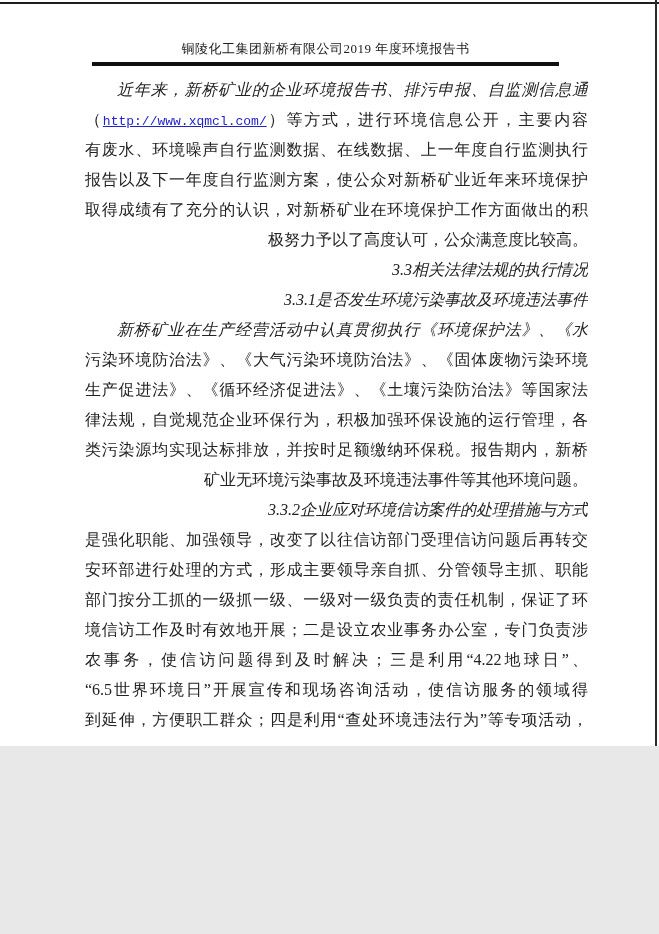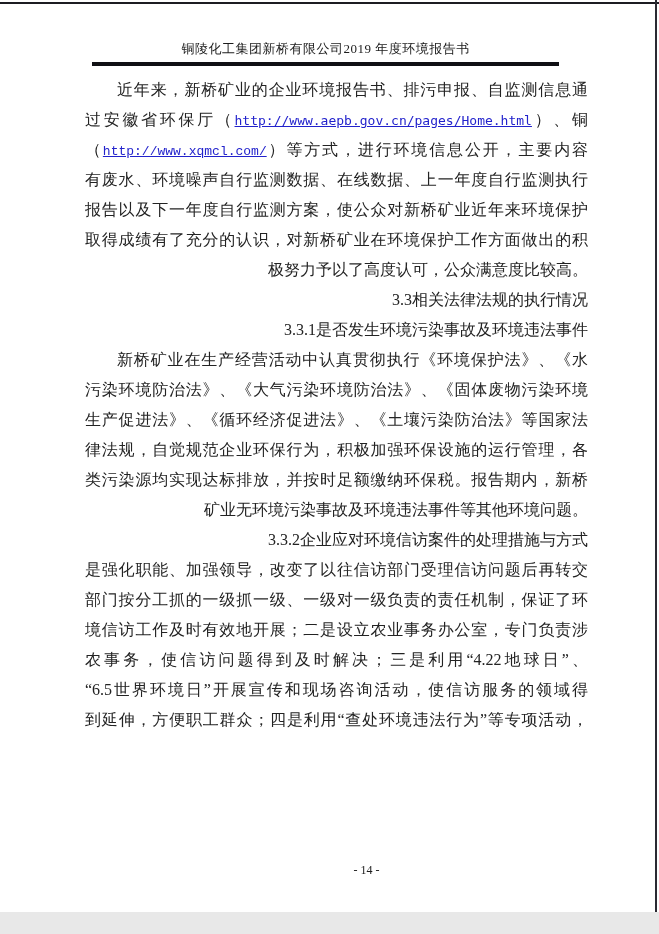--- a/index.html
+++ b/index.html
@@ -1,18 +1,18 @@
 <!DOCTYPE html>
 <html><head>
 <meta charset="utf-8">
 <style>
   html,body{margin:0;padding:0;background:#e8e8e8;}
   .page{
     position:relative;
-    width:659px;height:912px;
+    width:659px;height:746px;
     background:#ffffff;
     overflow:hidden;
     font-family:"Liberation Serif","DejaVu Serif",serif;
   }
   .top-border{
     position:absolute;top:2px;left:0;width:659px;height:2px;
     background:#1c1c22;
   }
   .right-border{
     position:absolute;top:0;right:2px;width:2px;height:934px;
@@ -39,20 +39,21 @@
     text-align:right;
     white-space:normal;
     overflow:hidden;
   }
   .line.just{
     text-align:justify;
     text-align-last:justify;
   }
   .line.ind{
     padding-left:32px;
+    font-style:italic;
   }
   .url{
     font-family:"DejaVu Sans Mono","Liberation Mono",monospace;
     font-size:13px;
     text-decoration:underline;
   }
   .page-number{
     position:absolute;top:862px;left:0;width:659px;
     text-align:center;
     font-size:12px;line-height:16px;
@@ -63,36 +64,36 @@
 </head>
 <body>
 
 <div class="page">
   <div class="top-border"></div>
   <div class="right-border"></div>
   <div class="header-title">铜陵化工集团新桥有限公司2019 年度环境报告书</div>
   <div class="header-rule"></div>
   <div class="doc-body" id="doc-body">
       <div class="line just ind"><span>近年来，新桥矿业的企业环境报告书、排污申报、自监测信息通</span></div>
-      <div class="line just"><span>过安徽省环保厅（</span><a class="url" href="#" style="color: rgb(34, 34, 204);">http://www.aepb.gov.cn/pages/Home.html</a><span>）、铜</span></div>
       <div class="line just"><span>（</span><a class="url" href="#" style="color: rgb(34, 34, 204); font-family: Liberation Mono, monospace;">http://www.xqmcl.com/</a><span>）等方式，进行环境信息公开，主要内容</span></div>
       <div class="line just"><span>有废水、环境噪声自行监测数据、在线数据、上一年度自行监测执行</span></div>
       <div class="line just"><span>报告以及下一年度自行监测方案，使公众对新桥矿业近年来环境保护</span></div>
       <div class="line just"><span>取得成绩有了充分的认识，对新桥矿业在环境保护工作方面做出的积</span></div>
       <div class="line"><span>极努力予以了高度认可，公众满意度比较高。</span></div>
       <div class="line ind"><span>3.3相关法律法规的执行情况</span></div>
       <div class="line ind"><span>3.3.1是否发生环境污染事故及环境违法事件</span></div>
       <div class="line just ind"><span>新桥矿业在生产经营活动中认真贯彻执行《环境保护法》、《水</span></div>
       <div class="line just"><span>污染环境防治法》、《大气污染环境防治法》、《固体废物污染环境</span></div>
       <div class="line just"><span>生产促进法》、《循环经济促进法》、《土壤污染防治法》等国家法</span></div>
       <div class="line just"><span>律法规，自觉规范企业环保行为，积极加强环保设施的运行管理，各</span></div>
       <div class="line just"><span>类污染源均实现达标排放，并按时足额缴纳环保税。报告期内，新桥</span></div>
       <div class="line"><span>矿业无环境污染事故及环境违法事件等其他环境问题。</span></div>
       <div class="line ind"><span>3.3.2企业应对环境信访案件的处理措施与方式</span></div>
       <div class="line just"><span>是强化职能、加强领导，改变了以往信访部门受理信访问题后再转交</span></div>
+      <div class="line just"><span>安环部进行处理的方式，形成主要领导亲自抓、分管领导主抓、职能</span></div>
       <div class="line just"><span>部门按分工抓的一级抓一级、一级对一级负责的责任机制，保证了环</span></div>
       <div class="line just"><span>境信访工作及时有效地开展；二是设立农业事务办公室，专门负责涉</span></div>
       <div class="line just"><span>农事务，使信访问题得到及时解决；三是利用“4.22地球日”、</span></div>
       <div class="line just"><span>“6.5世界环境日”开展宣传和现场咨询活动，使信访服务的领域得</span></div>
       <div class="line just"><span>到延伸，方便职工群众；四是利用“查处环境违法行为”等专项活动，</span></div>
     </div>
   <div class="page-number">- 14 -</div>
 </div>
 
 </body></html>

